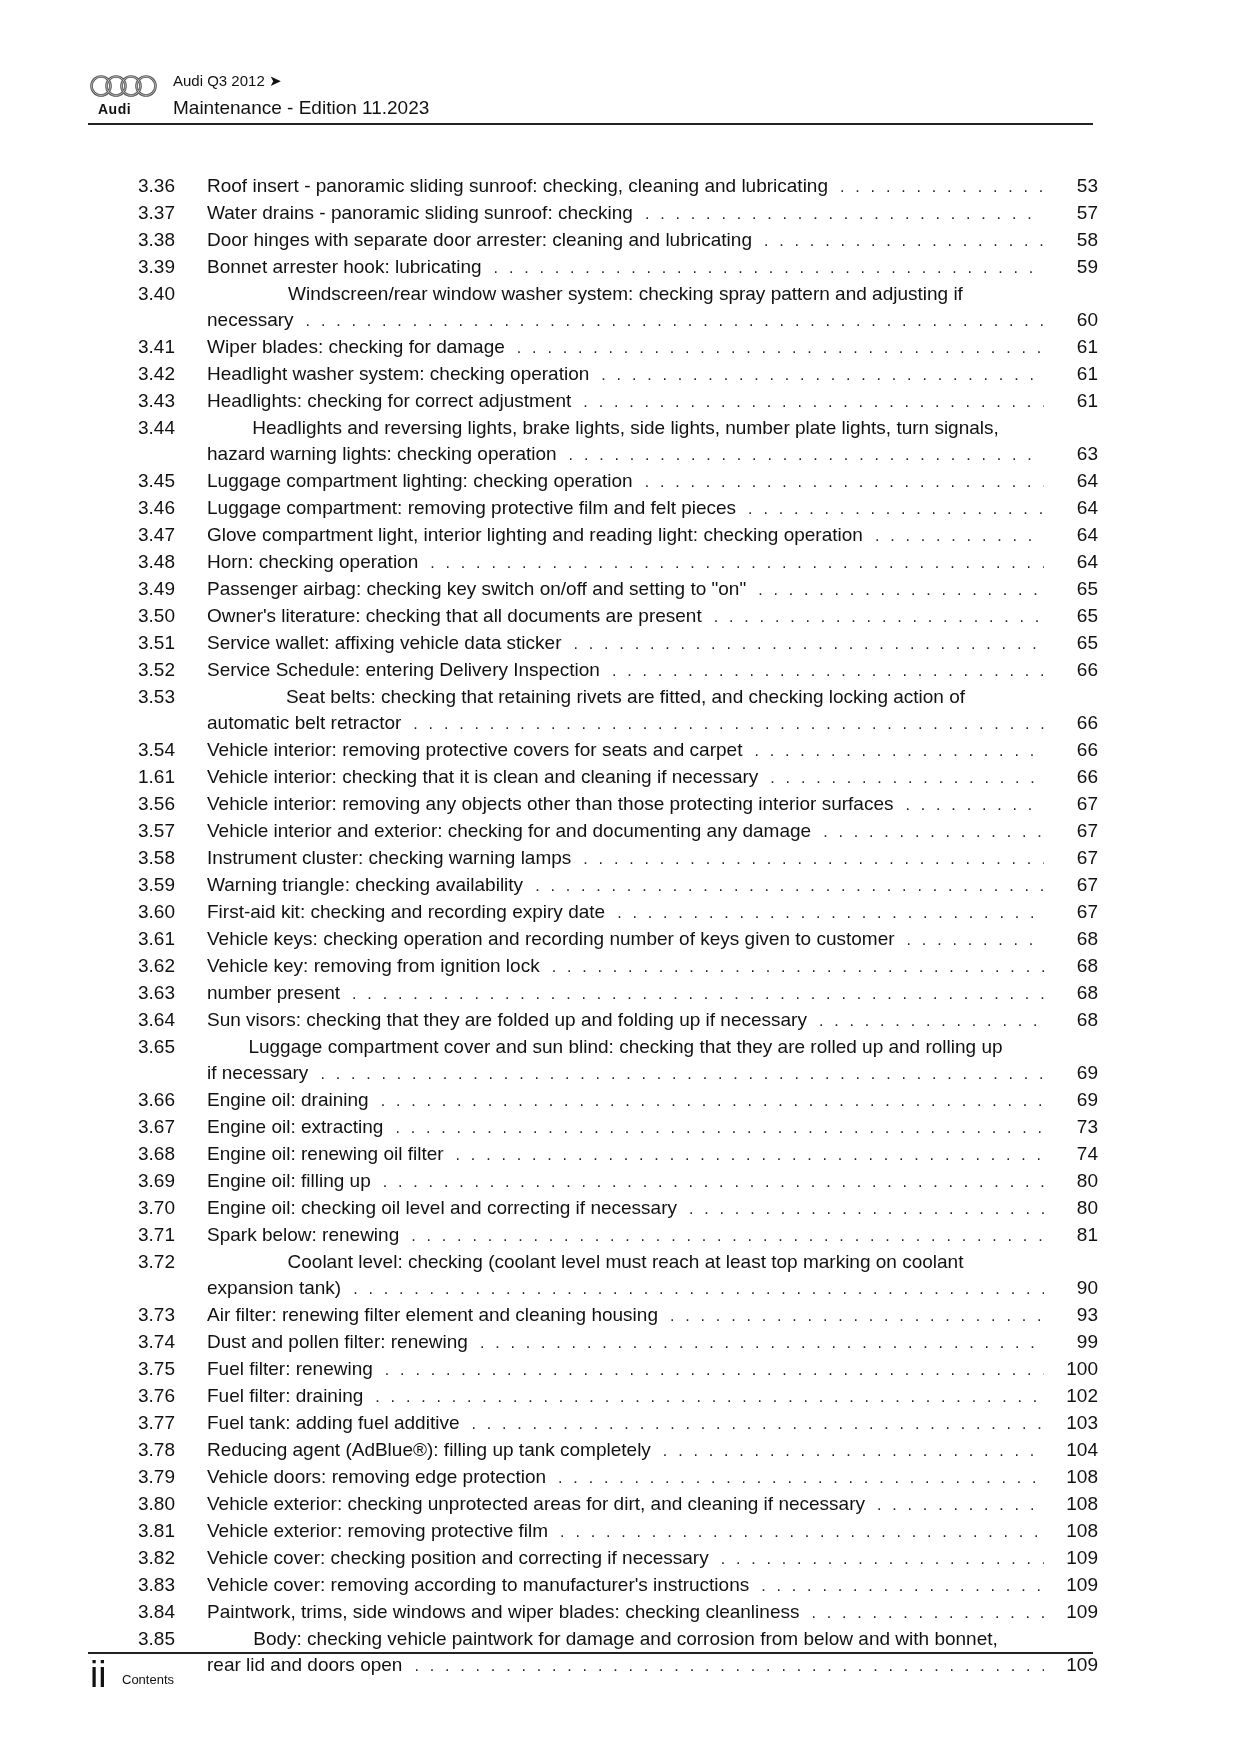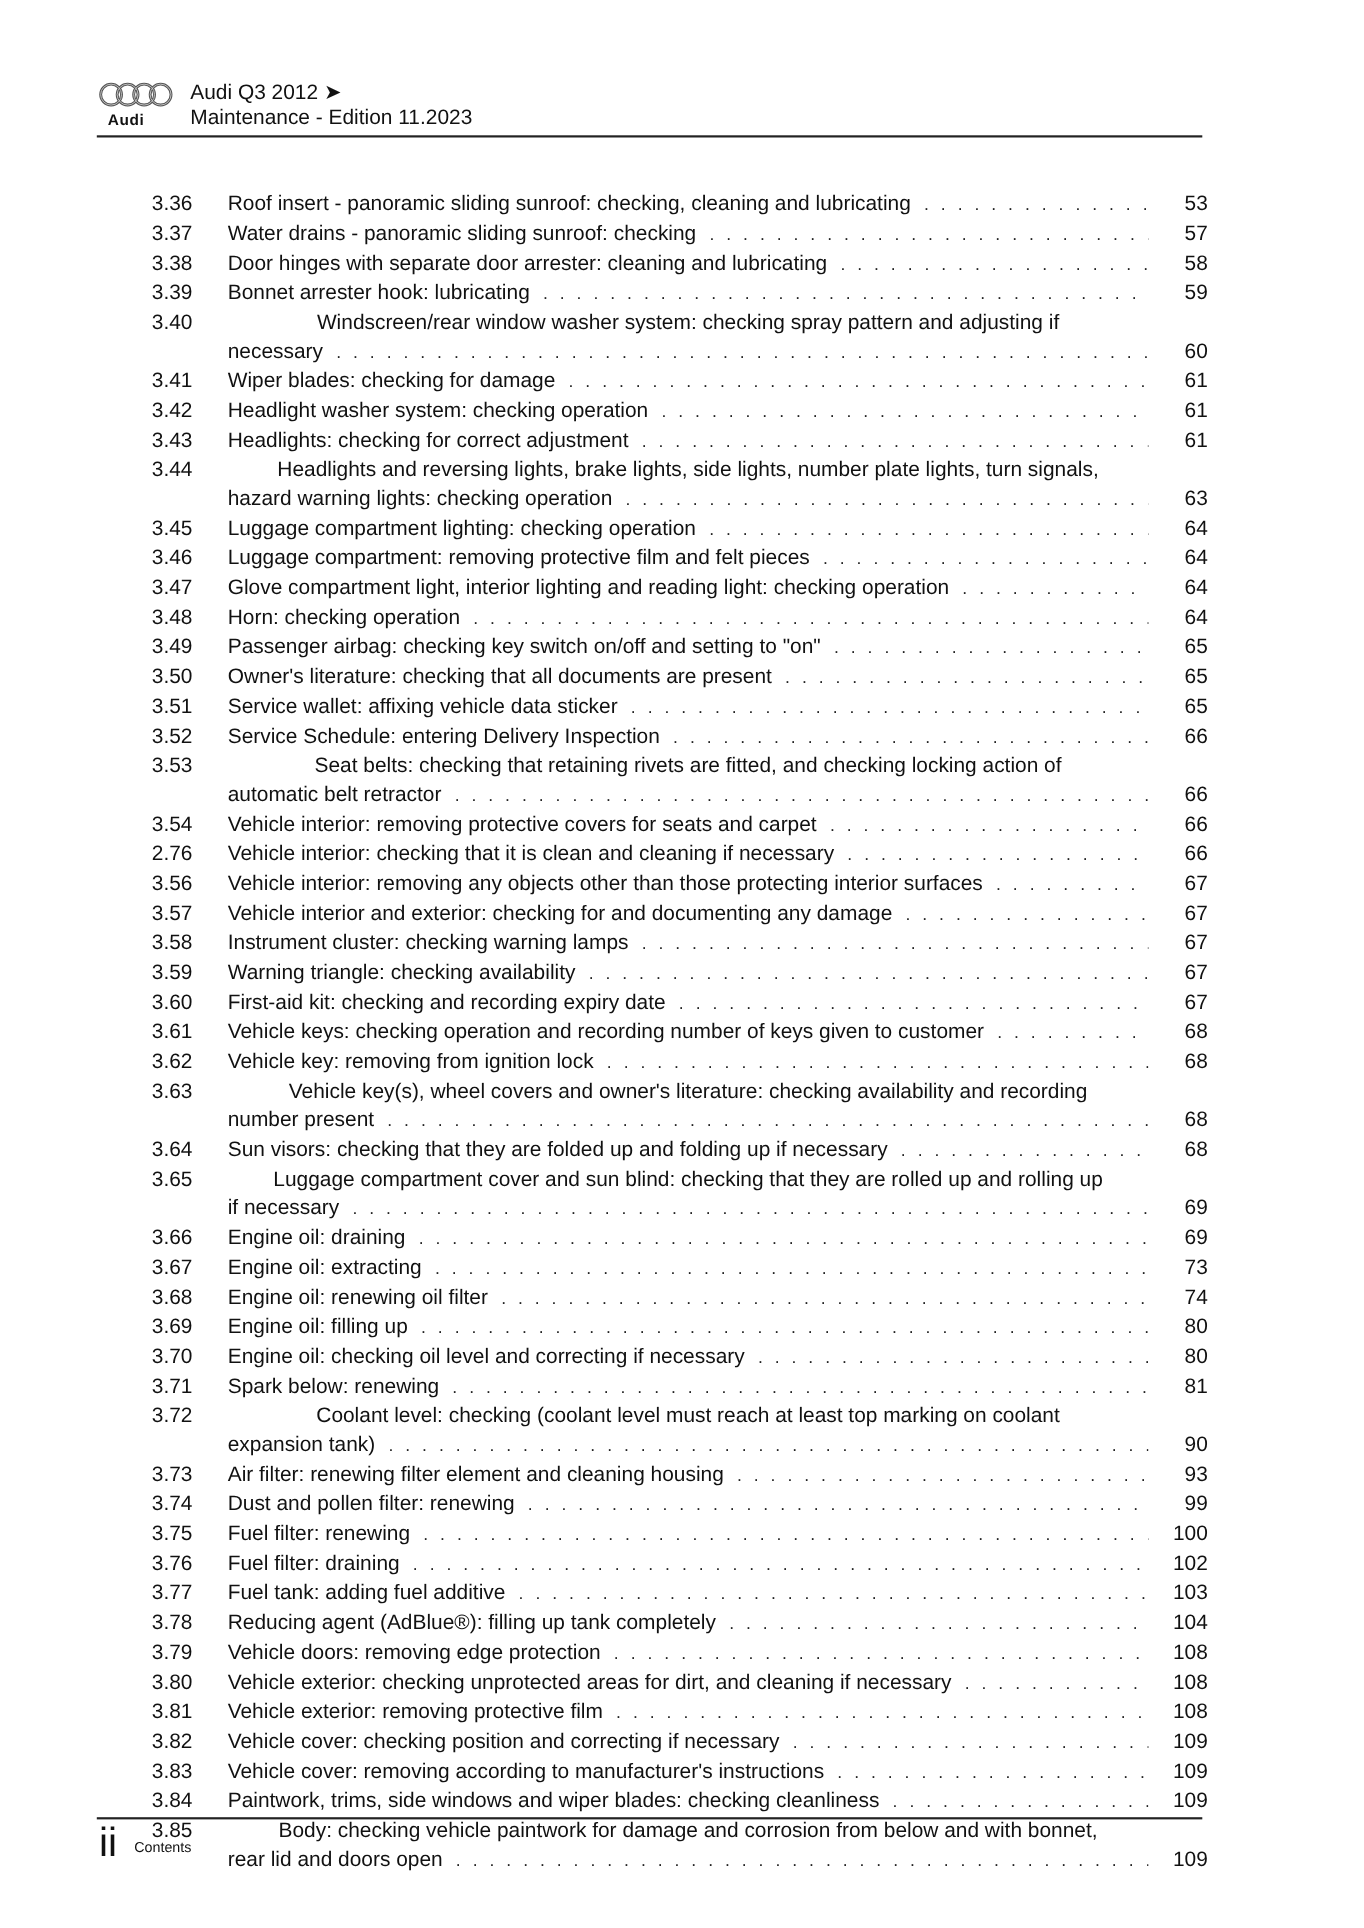--- a/index.html
+++ b/index.html
@@ -1,21 +1,21 @@
 <!DOCTYPE html>
 <html><head>
 <meta charset="utf-8">
 <style>
   html, body { margin: 0; padding: 0; background: #ffffff; }
   body { width: 1240px; height: 1753px; position: relative; font-family: "Liberation Sans", sans-serif; color: #111; overflow: hidden; }
   .header { position: absolute; left: 88px; top: 70px; width: 1005px; height: 55px; }
   .logo { position: absolute; left: 0; top: 2px; width: 70px; height: 50px; }
   .rings { position: absolute; left: 2px; top: 2px; width: 68px; height: 24px; }
   .brand { position: absolute; left: 10px; top: 29px; font-weight: bold; font-size: 14px; letter-spacing: 0.5px; color: #111; }
-  .title1 { position: absolute; left: 85px; top: 2px; font-size: 19px; color: #111; }
+  .title1 { position: absolute; left: 85px; top: 2px; font-size: 15px; color: #111; }
   .title2 { position: absolute; left: 85px; top: 27px; font-size: 19px; color: #111; }
   .rule-top { position: absolute; left: 88px; top: 123px; width: 1005px; height: 2px; background: #222; }
   .toc { position: absolute; left: 138px; top: 173px; width: 960px; }
   .entry { position: relative; font-size: 19px; line-height: 26px; }
   .num { position: absolute; left: 0; top: 0; width: 65px; }
   .body { margin-left: 69px; display: block; margin-right: 0; }
   .line { display: flex; align-items: baseline; }
   .text { white-space: nowrap; flex: 0 0 auto; }
   .dots { flex: 1 1 auto; overflow: hidden; white-space: nowrap; color: #222; margin-left: 12px; margin-right: 14px; letter-spacing: 3.2px; font-size: 16px; }
   .page { flex: 0 0 40px; text-align: right; }
@@ -238,21 +238,21 @@
       <span class="num">3.54</span>
       <div class="body">
         <div class="line">
           <span class="text">Vehicle interior: removing protective covers for seats and carpet</span>
           <span class="dots"> . . . . . . . . . . . . . . . . . . . . . . . . . . . . . . . . . . . . . . . . . . . . . . . . . . . . . . . . . . . . . . . . . . . . . . . . . . . . . . . . . . . .</span>
           <span class="page">66</span>
         </div>
       </div>
     </div>
     <div class="entry">
-      <span class="num">2.76</span>
+      <span class="num">1.61</span>
       <div class="body">
         <div class="line">
           <span class="text">Vehicle interior: checking that it is clean and cleaning if necessary</span>
           <span class="dots"> . . . . . . . . . . . . . . . . . . . . . . . . . . . . . . . . . . . . . . . . . . . . . . . . . . . . . . . . . . . . . . . . . . . . . . . . . . . . . . . . . . . .</span>
           <span class="page">66</span>
         </div>
       </div>
     </div>
     <div class="entry">
       <span class="num">3.56</span>
@@ -320,21 +320,20 @@
         <div class="line">
           <span class="text">Vehicle key: removing from ignition lock</span>
           <span class="dots"> . . . . . . . . . . . . . . . . . . . . . . . . . . . . . . . . . . . . . . . . . . . . . . . . . . . . . . . . . . . . . . . . . . . . . . . . . . . . . . . . . . . .</span>
           <span class="page">68</span>
         </div>
       </div>
     </div>
     <div class="entry">
       <span class="num">3.63</span>
       <div class="body">
-        <div class="firstline">Vehicle key(s), wheel covers and owner's literature: checking availability and recording</div>
         <div class="line">
           <span class="text">number present</span>
           <span class="dots"> . . . . . . . . . . . . . . . . . . . . . . . . . . . . . . . . . . . . . . . . . . . . . . . . . . . . . . . . . . . . . . . . . . . . . . . . . . . . . . . . . . . .</span>
           <span class="page">68</span>
         </div>
       </div>
     </div>
     <div class="entry">
       <span class="num">3.64</span>
       <div class="body">

